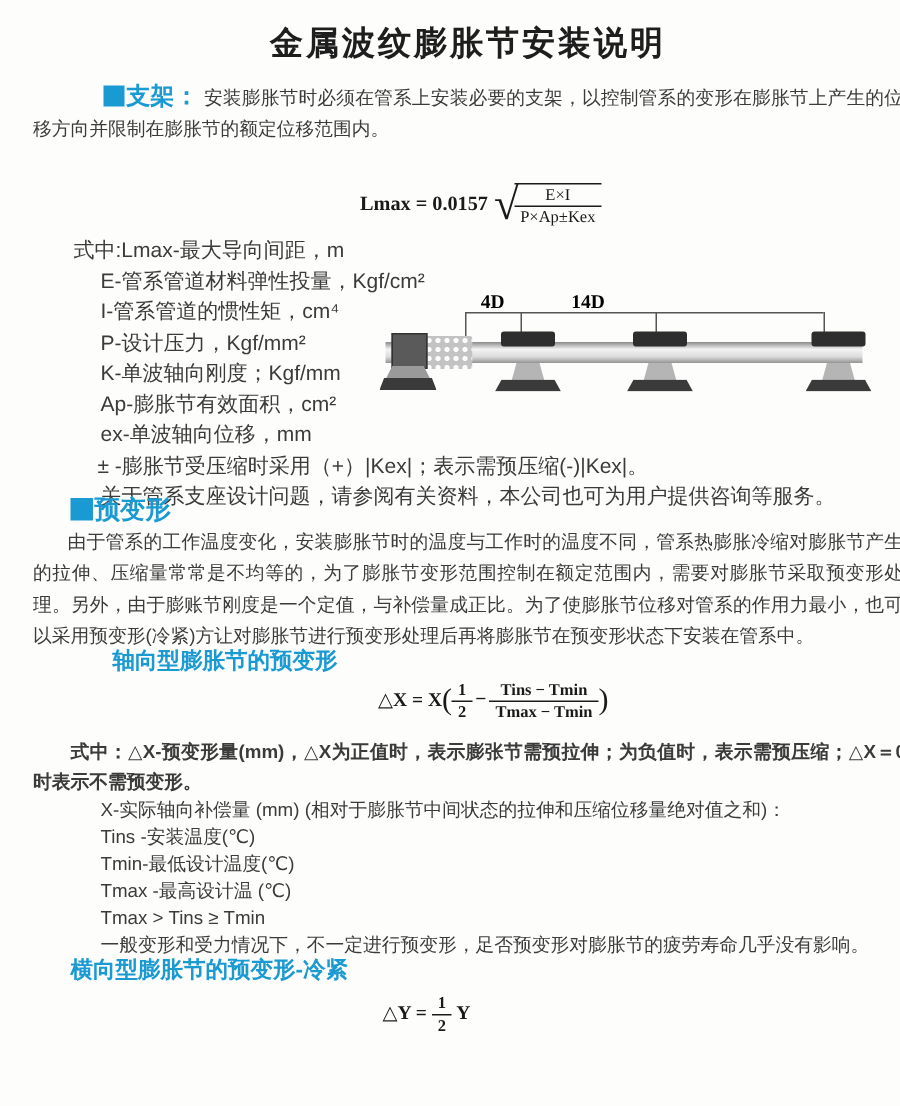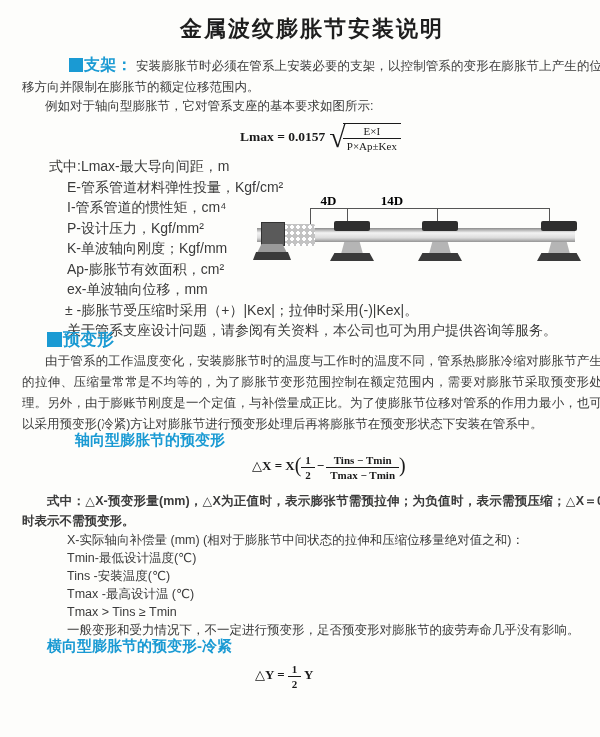--- a/index.html
+++ b/index.html
@@ -107,35 +107,34 @@
 
 <div class="page">
 
   <div class="title">金属波纹膨胀节安装说明</div>
 
   <div class="para1 body-text">
     <span class="sq"></span><span class="inline-head">支架：</span>
     <span>安装膨胀节时必须在管系上安装必要的支架，以控制管系的变形在膨胀节上产生的位移方向并限制在膨胀节的额定位移范围内。</span>
   </div>
 
-  <div class="example body-text">例如对于轴向型膨胀节，它对管系支座的基本要求如图所示:</div>
 
   <div class="formula formula1">
     <span class="f-lhs">Lmax = 0.0157</span><span class="sqrt-sign">√</span><span class="radicand"><span class="frac"><span class="num">E×I</span><span class="den">P×Ap±Kex</span></span></span>
   </div>
 
   <ul class="defs">
     <li class="first">式中:Lmax-最大导向间距，m</li>
     <li>E-管系管道材料弹性投量，Kgf/cm²</li>
     <li>I-管系管道的惯性矩，cm⁴</li>
     <li>P-设计压力，Kgf/mm²</li>
     <li>K-单波轴向刚度；Kgf/mm</li>
     <li>Ap-膨胀节有效面积，cm²</li>
     <li>ex-单波轴向位移，mm</li>
-    <li class="tight">± -膨胀节受压缩时采用（+）|Kex|；拉伸时采用(-)|Kex|。</li>
+    <li class="tight">± -膨胀节受压缩时采用（+）|Kex|；表示需预压缩(-)|Kex|。</li>
     <li>关于管系支座设计问题，请参阅有关资料，本公司也可为用户提供咨询等服务。</li>
   </ul>
 
   <div class="diagram">
     <div class="dim-label l1">4D</div>
     <div class="dim-label l2">14D</div>
     <div class="dim-line"></div>
     <div class="tick t1"></div>
     <div class="tick t2"></div>
     <div class="tick t3"></div>
@@ -176,22 +175,22 @@
   <div class="sec-head head-axial">轴向型膨胀节的预变形</div>
 
   <div class="formula formula2">
     <span>△X = X</span><span class="paren">(</span><span class="frac plain"><span class="num">1</span><span class="den">2</span></span><span class="minus">−</span><span class="frac"><span class="num">Tins − Tmin</span><span class="den">Tmax − Tmin</span></span><span class="paren">)</span>
   </div>
 
   <div class="explain body-text">式中：△X-预变形量(mm)，△X为正值时，表示膨张节需预拉伸；为负值时，表示需预压缩；△X＝0时表示不需预变形。</div>
 
   <ul class="axial-lines">
     <li>X-实际轴向补偿量 (mm) (相对于膨胀节中间状态的拉伸和压缩位移量绝对值之和)：</li>
+    <li>Tins -安装温度(℃)</li>
     <li>Tmin-最低设计温度(℃)</li>
-    <li>Tins -安装温度(℃)</li>
     <li>Tmax -最高设计温 (℃)</li>
     <li>Tmax &gt; Tins ≥ Tmin</li>
     <li>一般变形和受力情况下，不一定进行预变形，足否预变形对膨胀节的疲劳寿命几乎没有影响。</li>
   </ul>
 
   <div class="sec-head head-lateral">横向型膨胀节的预变形-冷紧</div>
 
   <div class="formula formula3">
     <span>△Y =</span>
     <span class="frac plain"><span class="num">1</span><span class="den">2</span></span>

